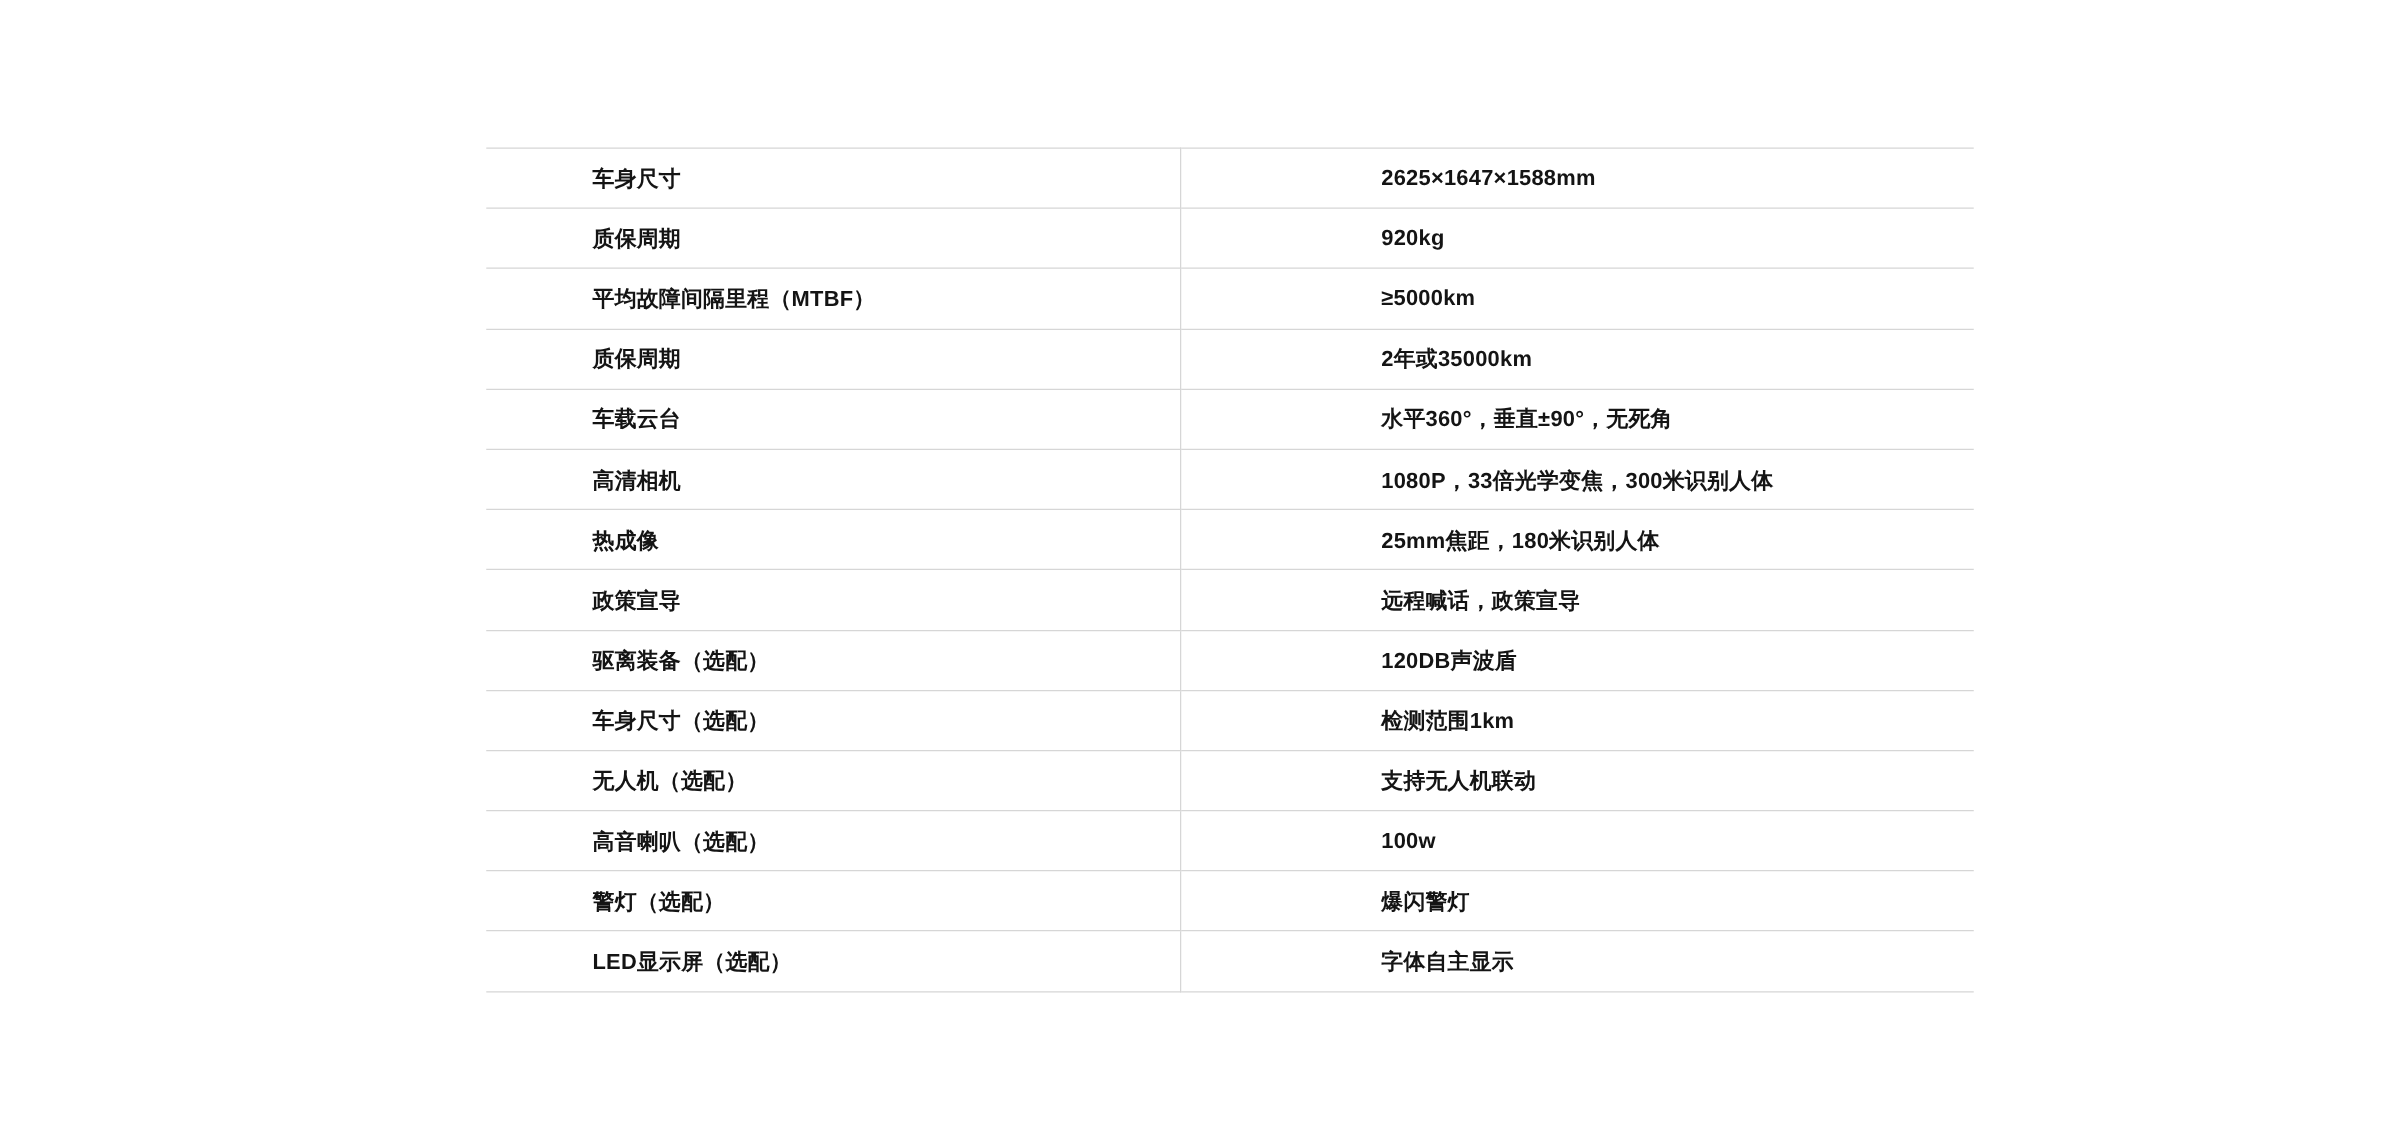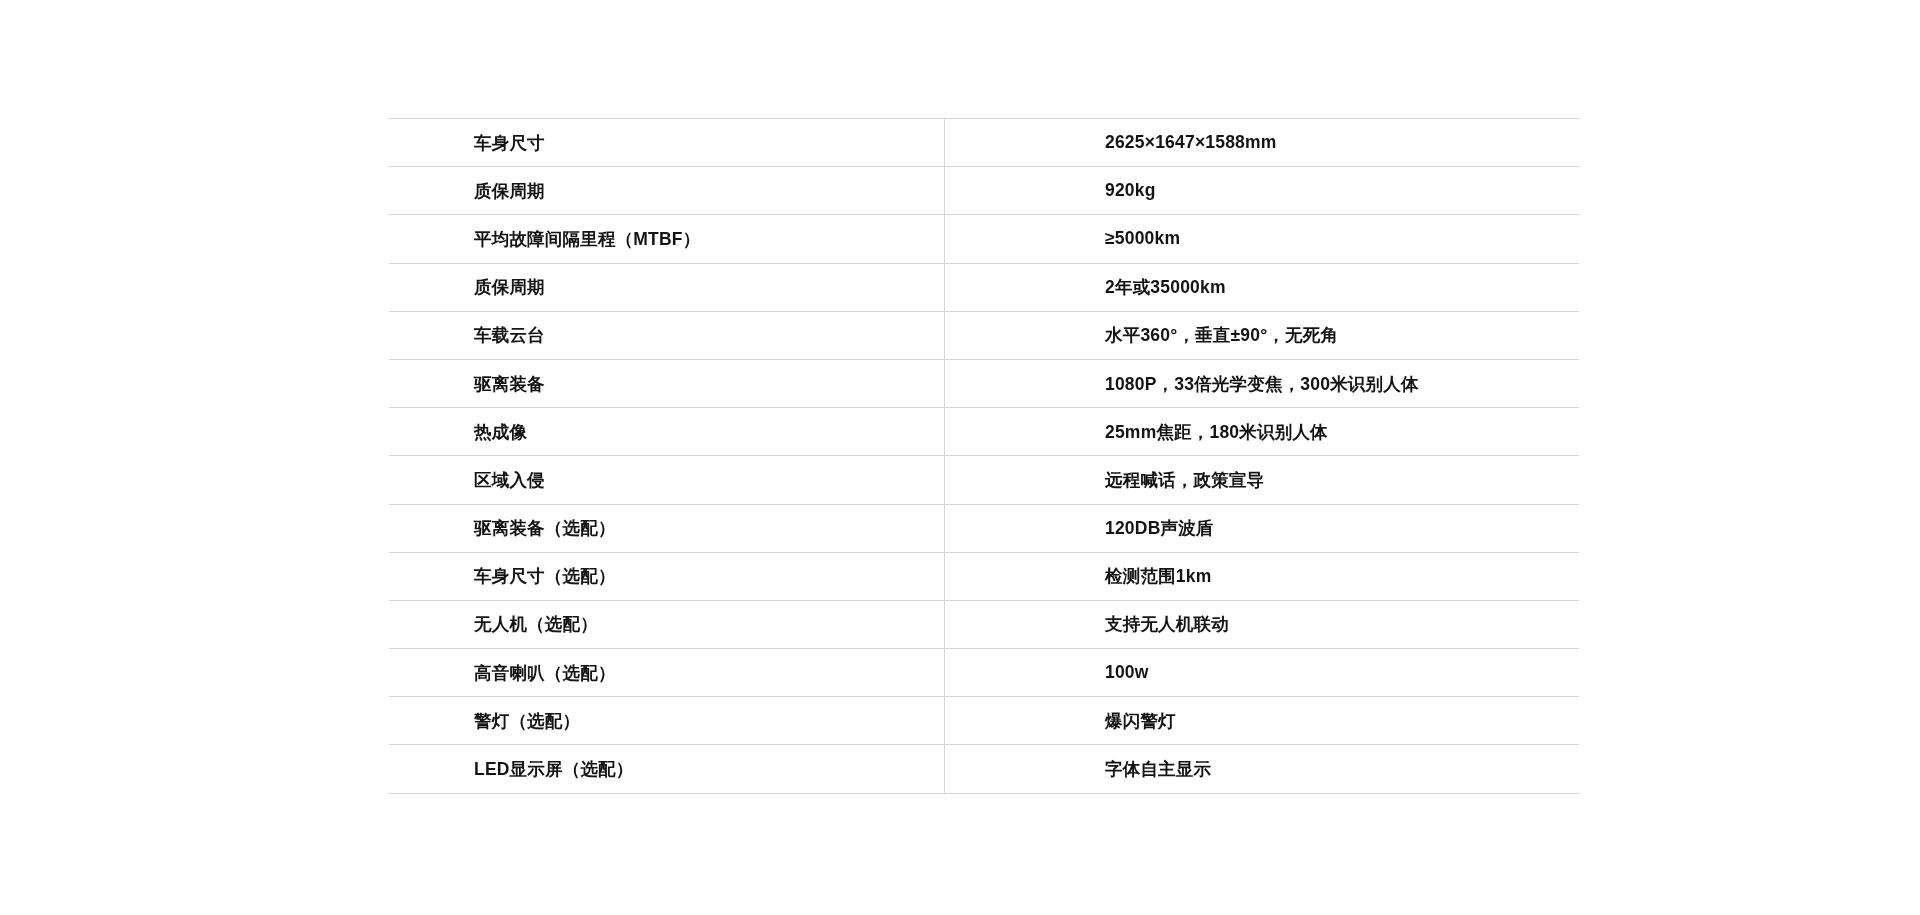--- a/index.html
+++ b/index.html
@@ -72,29 +72,29 @@
       </tr>
       <tr>
         <td class="col-label">质保周期</td>
         <td class="col-value">2年或35000km</td>
       </tr>
       <tr>
         <td class="col-label">车载云台</td>
         <td class="col-value">水平360°，垂直±90°，无死角</td>
       </tr>
       <tr>
-        <td class="col-label">驱离装备</td>
+        <td class="col-label">高清相机</td>
         <td class="col-value">1080P，33倍光学变焦，300米识别人体</td>
       </tr>
       <tr>
         <td class="col-label">热成像</td>
         <td class="col-value">25mm焦距，180米识别人体</td>
       </tr>
       <tr>
-        <td class="col-label">区域入侵</td>
+        <td class="col-label">政策宣导</td>
         <td class="col-value">远程喊话，政策宣导</td>
       </tr>
       <tr>
         <td class="col-label">驱离装备（选配）</td>
         <td class="col-value">120DB声波盾</td>
       </tr>
       <tr>
         <td class="col-label">车身尺寸（选配）</td>
         <td class="col-value">检测范围1km</td>
       </tr>

